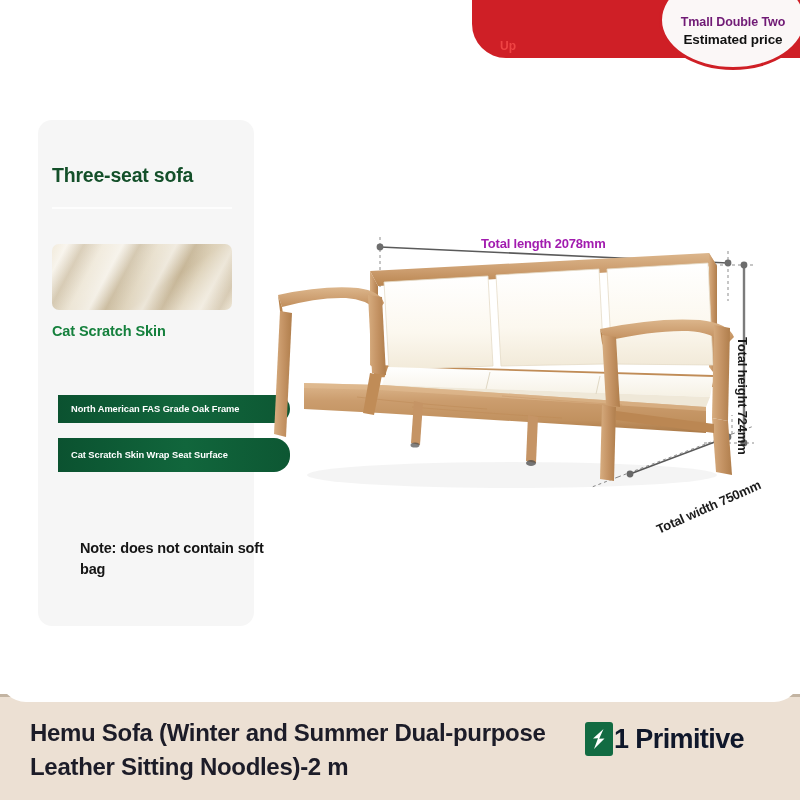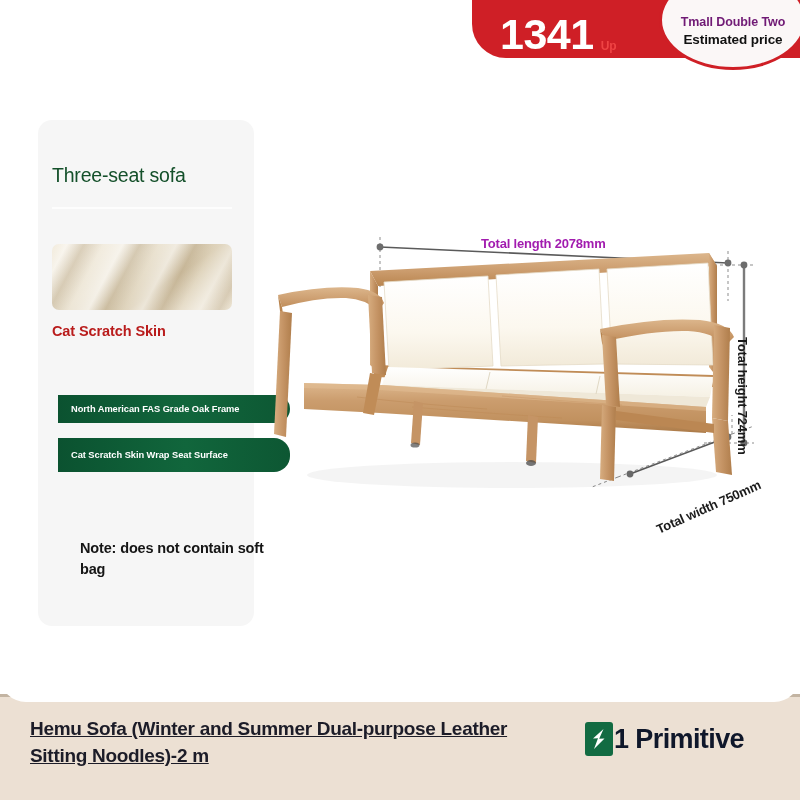--- a/index.html
+++ b/index.html
@@ -49,21 +49,21 @@
     white-space:nowrap;letter-spacing:-0.1px;
   }
 
   
   #info-panel{
     position:absolute;left:38px;top:120px;width:216px;height:506px;
     background:#f6f6f6;border-radius:14px;z-index:3;
   }
   #panel-title{
     position:absolute;left:14px;top:44px;
-    font-size:19.5px;font-weight:normal;color:#14502a;letter-spacing:-0.2px;
+    font-size:19.5px;font-weight:bold;color:#14502a;letter-spacing:-0.2px;
   }
   #panel-divider{
     position:absolute;left:14px;top:87px;width:180px;height:2px;
     background:#fdfdfd;
   }
 
   #fabric-swatch{
     position:absolute;left:14px;top:124px;width:180px;height:66px;
     border-radius:7px;overflow:hidden;
     background:
@@ -78,21 +78,21 @@
         rgba(255,255,255,0.55) 58%,
         rgba(155,133,102,0.24) 67%,
         rgba(255,255,255,0.20) 76%,
         rgba(255,255,255,0.50) 85%,
         rgba(150,128,98,0.20) 94%,
         rgba(255,255,255,0.10) 100%),
       linear-gradient(145deg,#f3ecdd 0%,#e6dcc6 38%,#d4c5a6 62%,#efe7d6 100%);
   }
   #swatch-caption{
     position:absolute;left:14px;top:203px;
-    font-size:14.5px;font-weight:bold;color:#b91c1c;letter-spacing:-0.1px;
+    font-size:14.5px;font-weight:bold;color:#15803d;letter-spacing:-0.1px;
   }
 
   .feature-badge{
     position:absolute;left:20px;
     background:linear-gradient(90deg,#0b5230 0%,#11663c 55%,#0d5733 100%);
     border-radius:0 16px 16px 0;
     color:#ffffff;font-size:9.3px;font-weight:bold;letter-spacing:-0.05px;
     display:flex;align-items:center;
     padding:0 12px 0 13px;line-height:1.35;
   }
@@ -132,22 +132,22 @@
   }
 
   
   #footer-bar{
     position:absolute;left:0;top:694px;width:800px;height:106px;
     background:#ece0d3;z-index:1;
     border-top:3px solid #c3b4a2;
   }
   #footer-title{
     position:absolute;left:30px;top:716px;width:520px;
-    font-size:19px;font-weight:bold;color:#1c1c28;line-height:1.42;
-    letter-spacing:-0.3px;z-index:4;text-decoration:underline;
+    font-size:24px;font-weight:bold;color:#1c1c28;line-height:1.42;
+    letter-spacing:-0.3px;z-index:4;
   }
   #brand-lockup{
     position:absolute;left:585px;top:722px;z-index:4;
     display:flex;align-items:center;gap:1px;
   }
   #brand-logo{
     width:28px;height:34px;background:#126b42;border-radius:3px;
     display:flex;align-items:center;justify-content:center;flex:none;
   }
   #brand-name{
@@ -163,21 +163,20 @@
 <div id="content-area"></div>
 
 <div id="promo-banner"></div>
 
 <div id="promo-circle">
   <span id="promo-circle-line1">Tmall Double Two</span>
   <span id="promo-circle-line2">Estimated price</span>
 </div>
 
 <div id="promo-price-wrap">
-  <span id="promo-price">1341</span>
   <span id="promo-price-suffix">Up</span>
 </div>
 
 <div id="info-panel">
 
   <div id="panel-title">Three-seat sofa</div>
 
   <div id="panel-divider"></div>
 
   <div id="fabric-swatch"></div>

